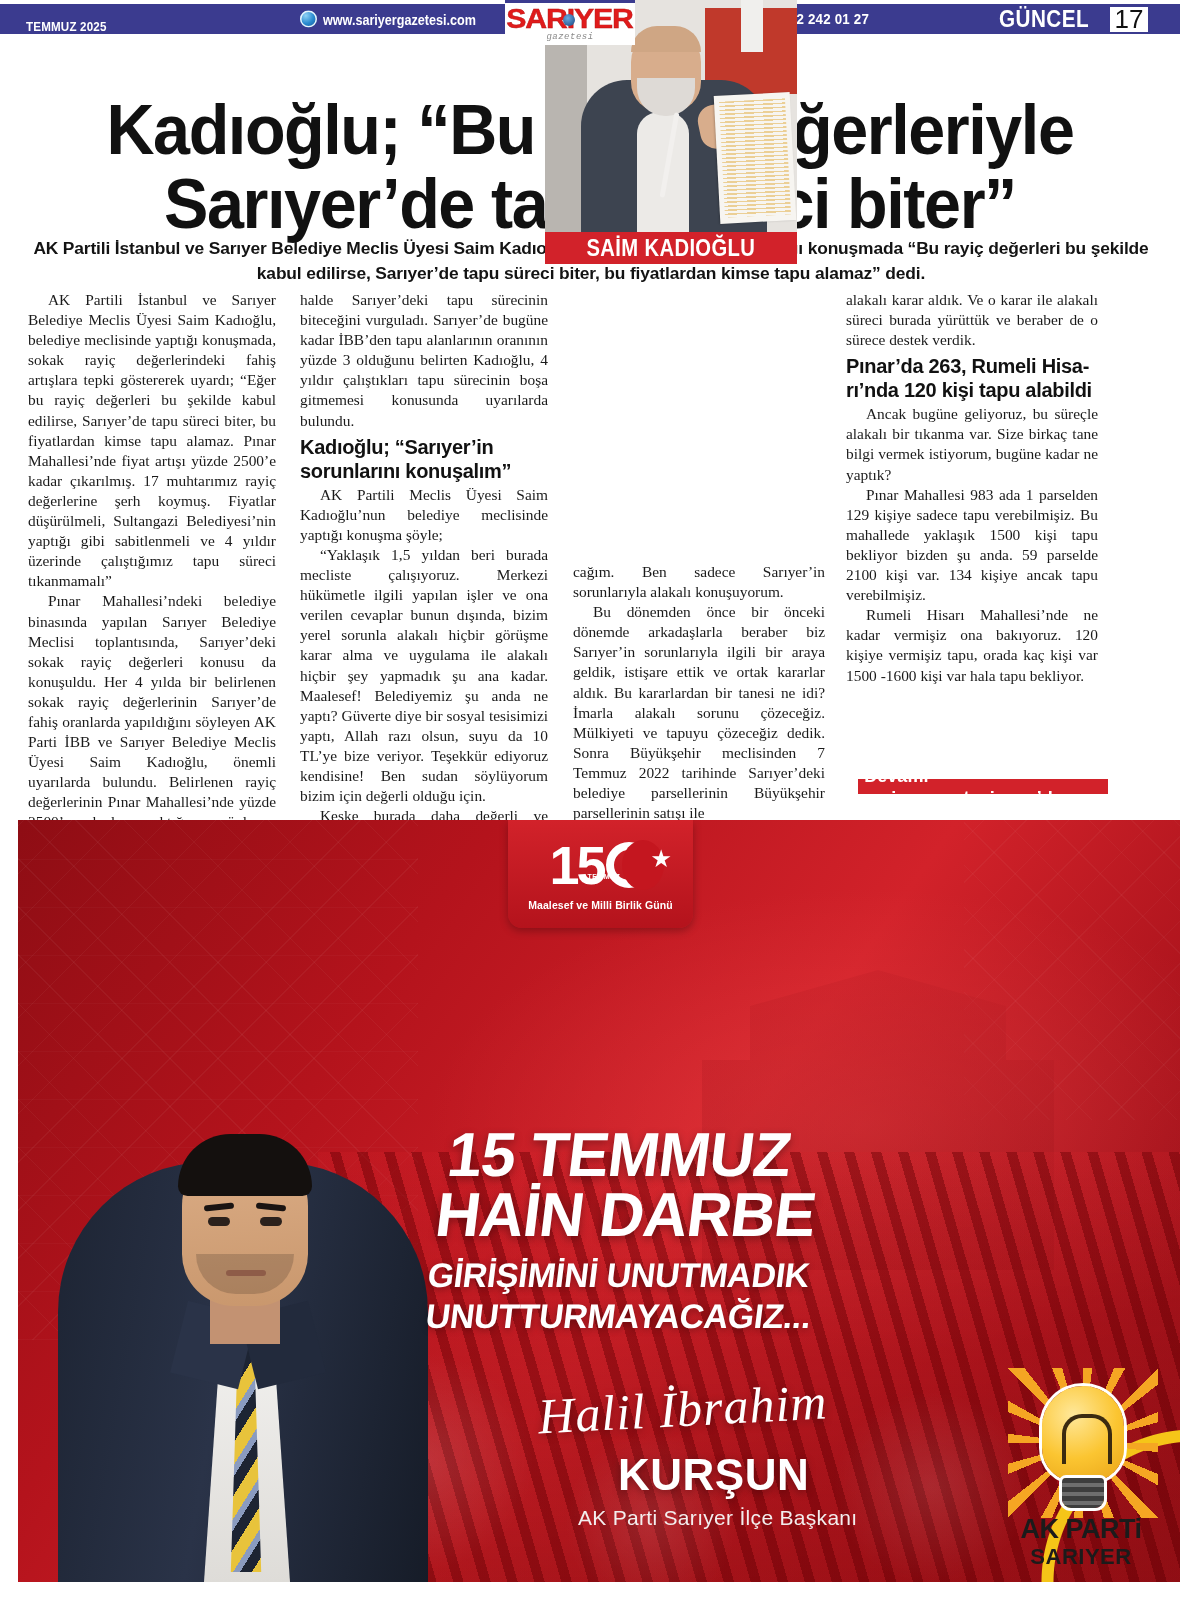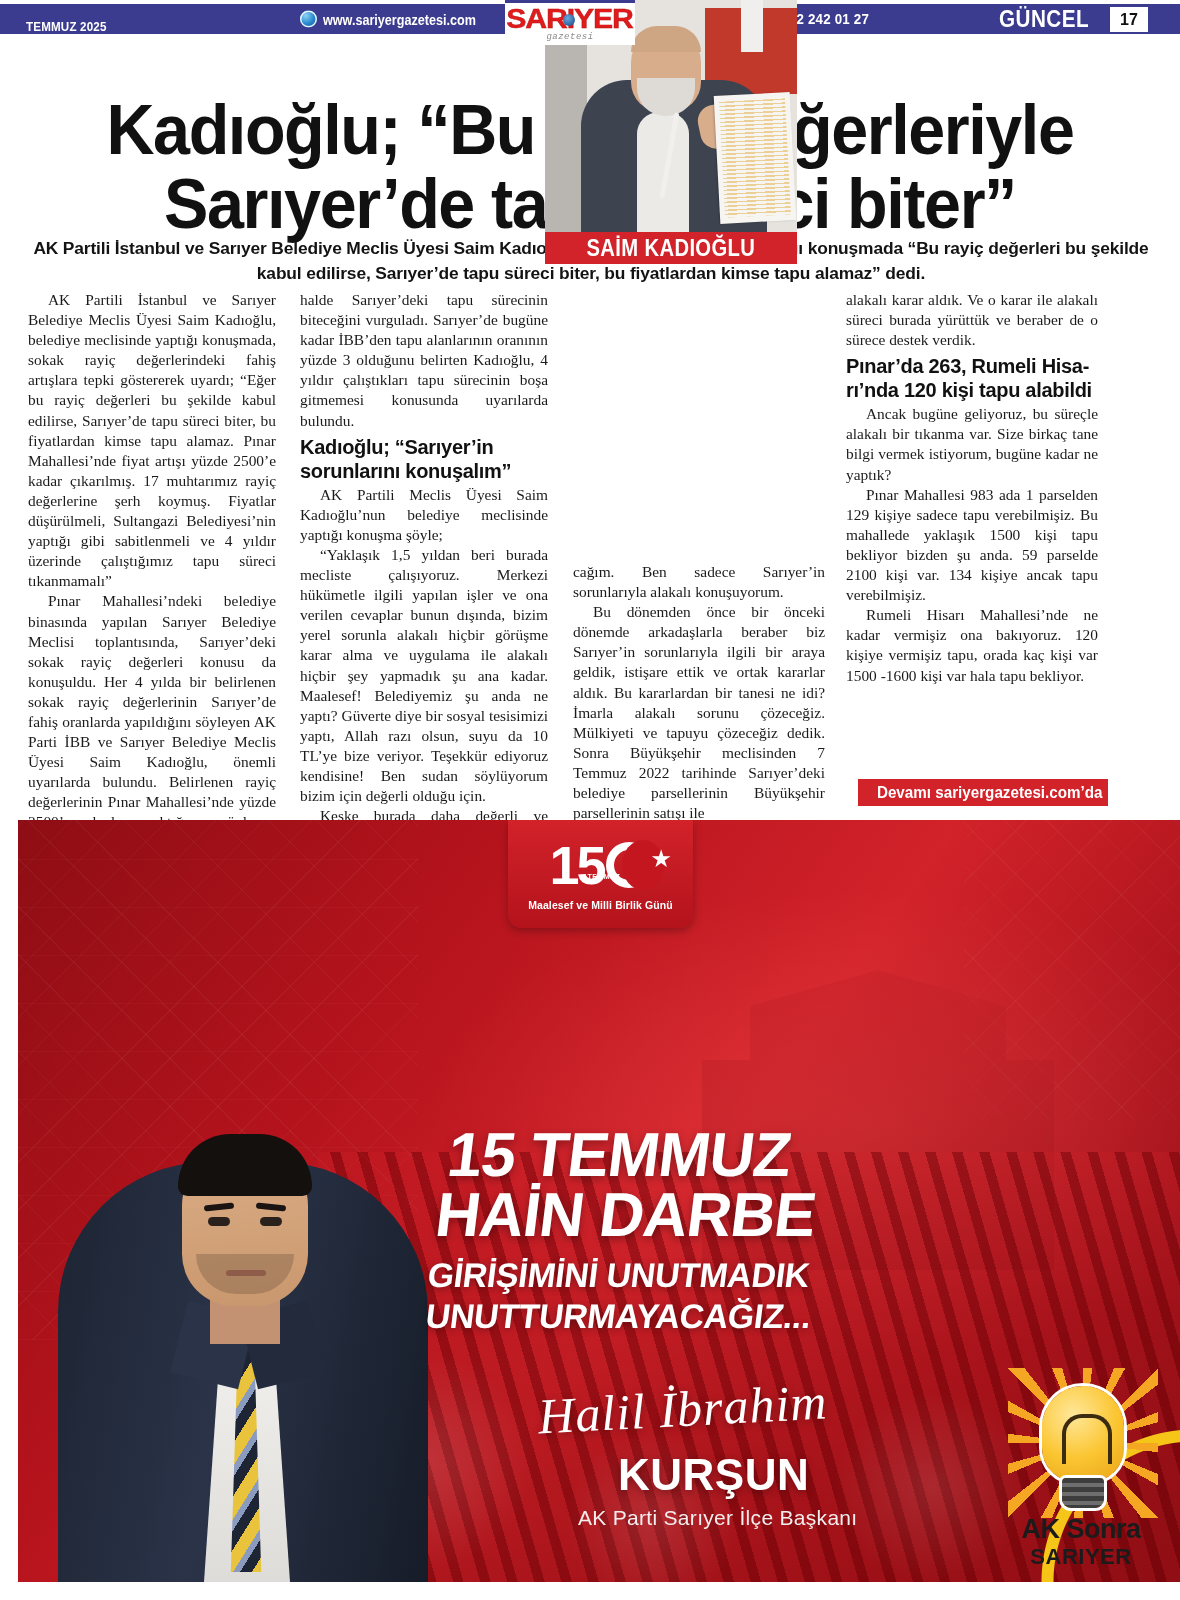--- a/index.html
+++ b/index.html
@@ -61,21 +61,21 @@
   }
   .tb-section{
     position:absolute;right:86px;top:50%;transform:translateY(-50%);
     font-family:"Liberation Sans", sans-serif;font-weight:700;
     color:#fff;font-size:23px;letter-spacing:.5px;
     transform:translateY(-50%) scaleX(.9);
   }
   .tb-pagenum{
     position:absolute;right:32px;top:3px;width:38px;height:25px;
     background:#fff;color:#111;
-    font-family:"Liberation Sans", sans-serif;font-weight:700;font-size:16px;
+    font-family:"Liberation Sans", sans-serif;font-weight:400;font-size:26px;
     display:flex;align-items:center;justify-content:center;
   }
   
   .masthead{
     position:absolute;left:505px;top:0px;width:130px;height:42px;
     background:#ffffff;border-top:3px solid #3b3b8f;
     display:flex;flex-direction:column;align-items:center;justify-content:flex-start;
     z-index:5;
   }
   .masthead-word{
@@ -186,24 +186,24 @@
   .photo-caption{
     width:252px;height:32px;background:#d2222a;
     display:flex;align-items:center;justify-content:center;
     font-family:"Liberation Sans", sans-serif;font-weight:700;
     color:#fff;font-size:23px;letter-spacing:.4px;
     transform:none;
   }
   .photo-caption span{transform:scaleX(.88);display:block;}
   
   .devam-btn{
-    position:absolute;left:858px;top:779px;width:250px;height:27px;
+    position:absolute;left:858px;top:779px;width:250px;height:15px;
     background:#d2222a;display:flex;align-items:center;justify-content:flex-end;
     font-family:"Liberation Sans", sans-serif;font-weight:700;
-    color:#fff;font-size:16px;
+    color:#fff;font-size:19px;
   }
   .devam-btn span{transform:scaleX(.95);display:block;}
   
   .ad{
     position:absolute;left:18px;top:820px;width:1176px;height:762px;
     overflow:hidden;background:#b01018;
   }
   .ad-bg{
     position:absolute;inset:0;
     background:
@@ -566,16 +566,16 @@
   <div class="ad-sign">Halil İbrahim</div>
   <div class="ad-name">KURŞUN</div>
   <div class="ad-title">AK Parti Sarıyer İlçe Başkanı</div>
 
   <div class="akp">
     <div class="akp-swoosh"></div>
     <div class="akp-sun"></div>
     <div class="akp-bulb"></div>
     <div class="akp-fil"></div>
     <div class="akp-base"></div>
-    <div class="akp-word">AK Sonra</div>
+    <div class="akp-word">AK PARTi</div>
     <div class="akp-sub">SARIYER</div>
   </div>
 </div>
 
 </body></html>

